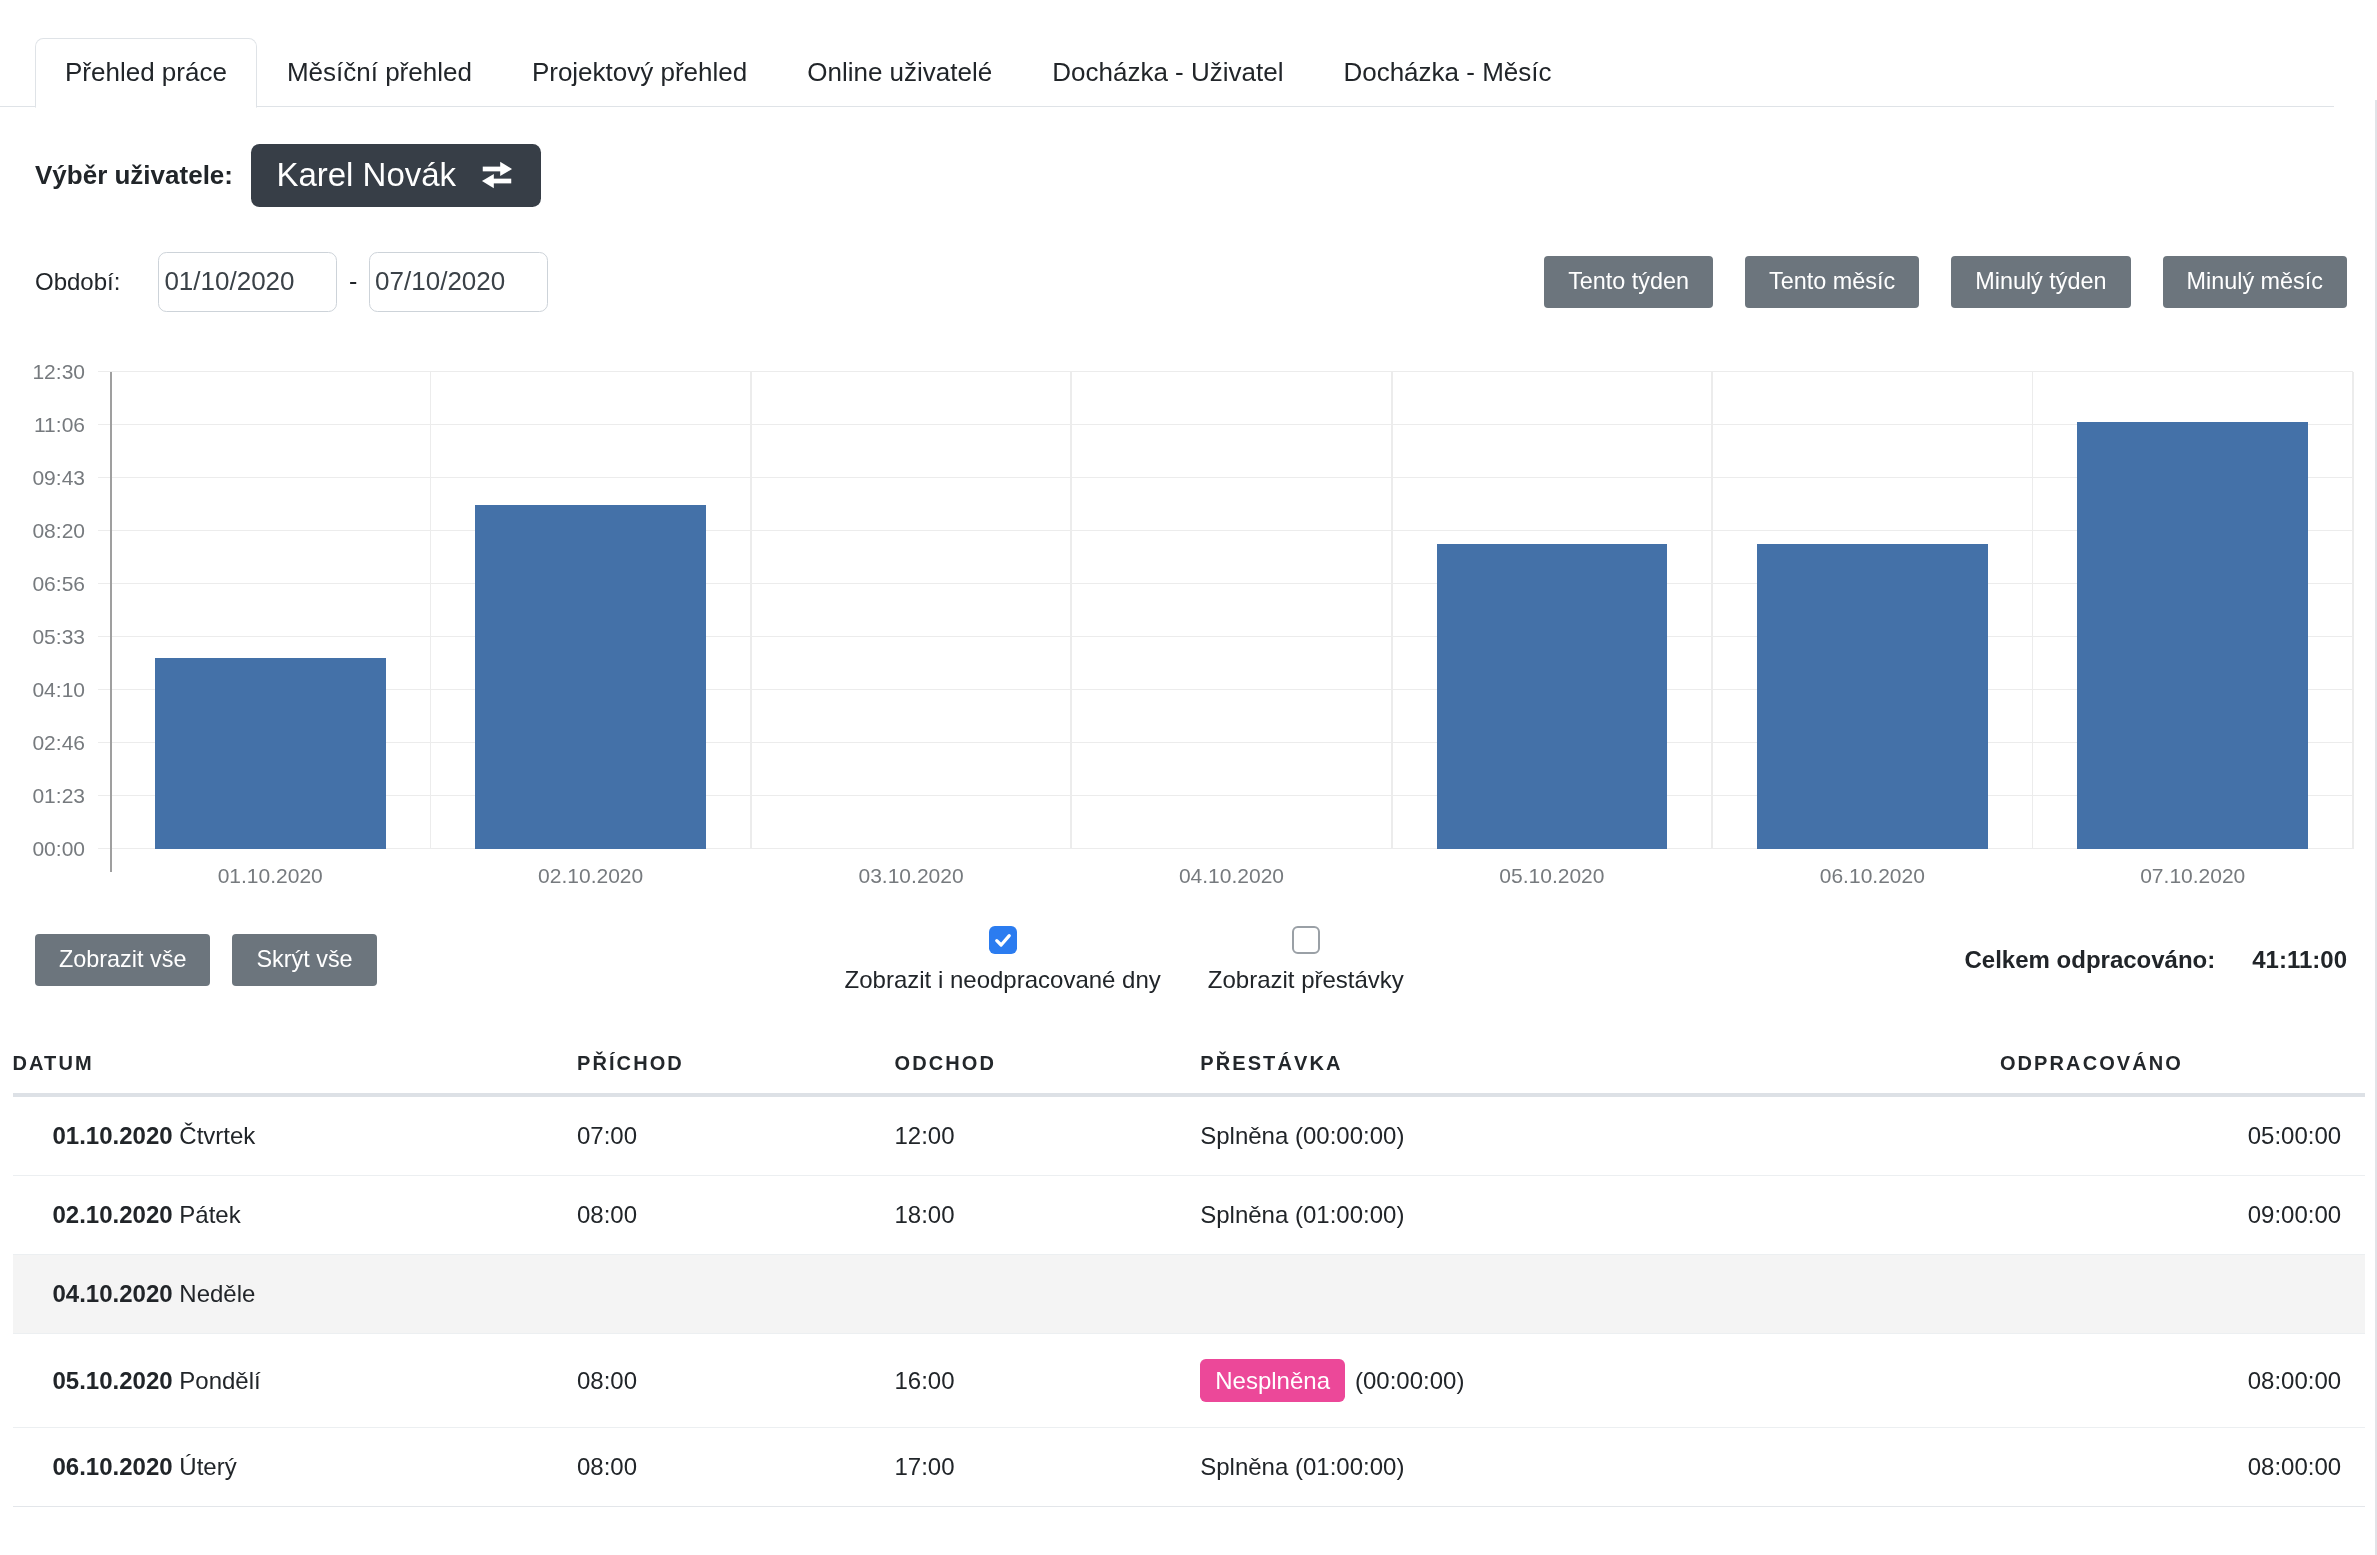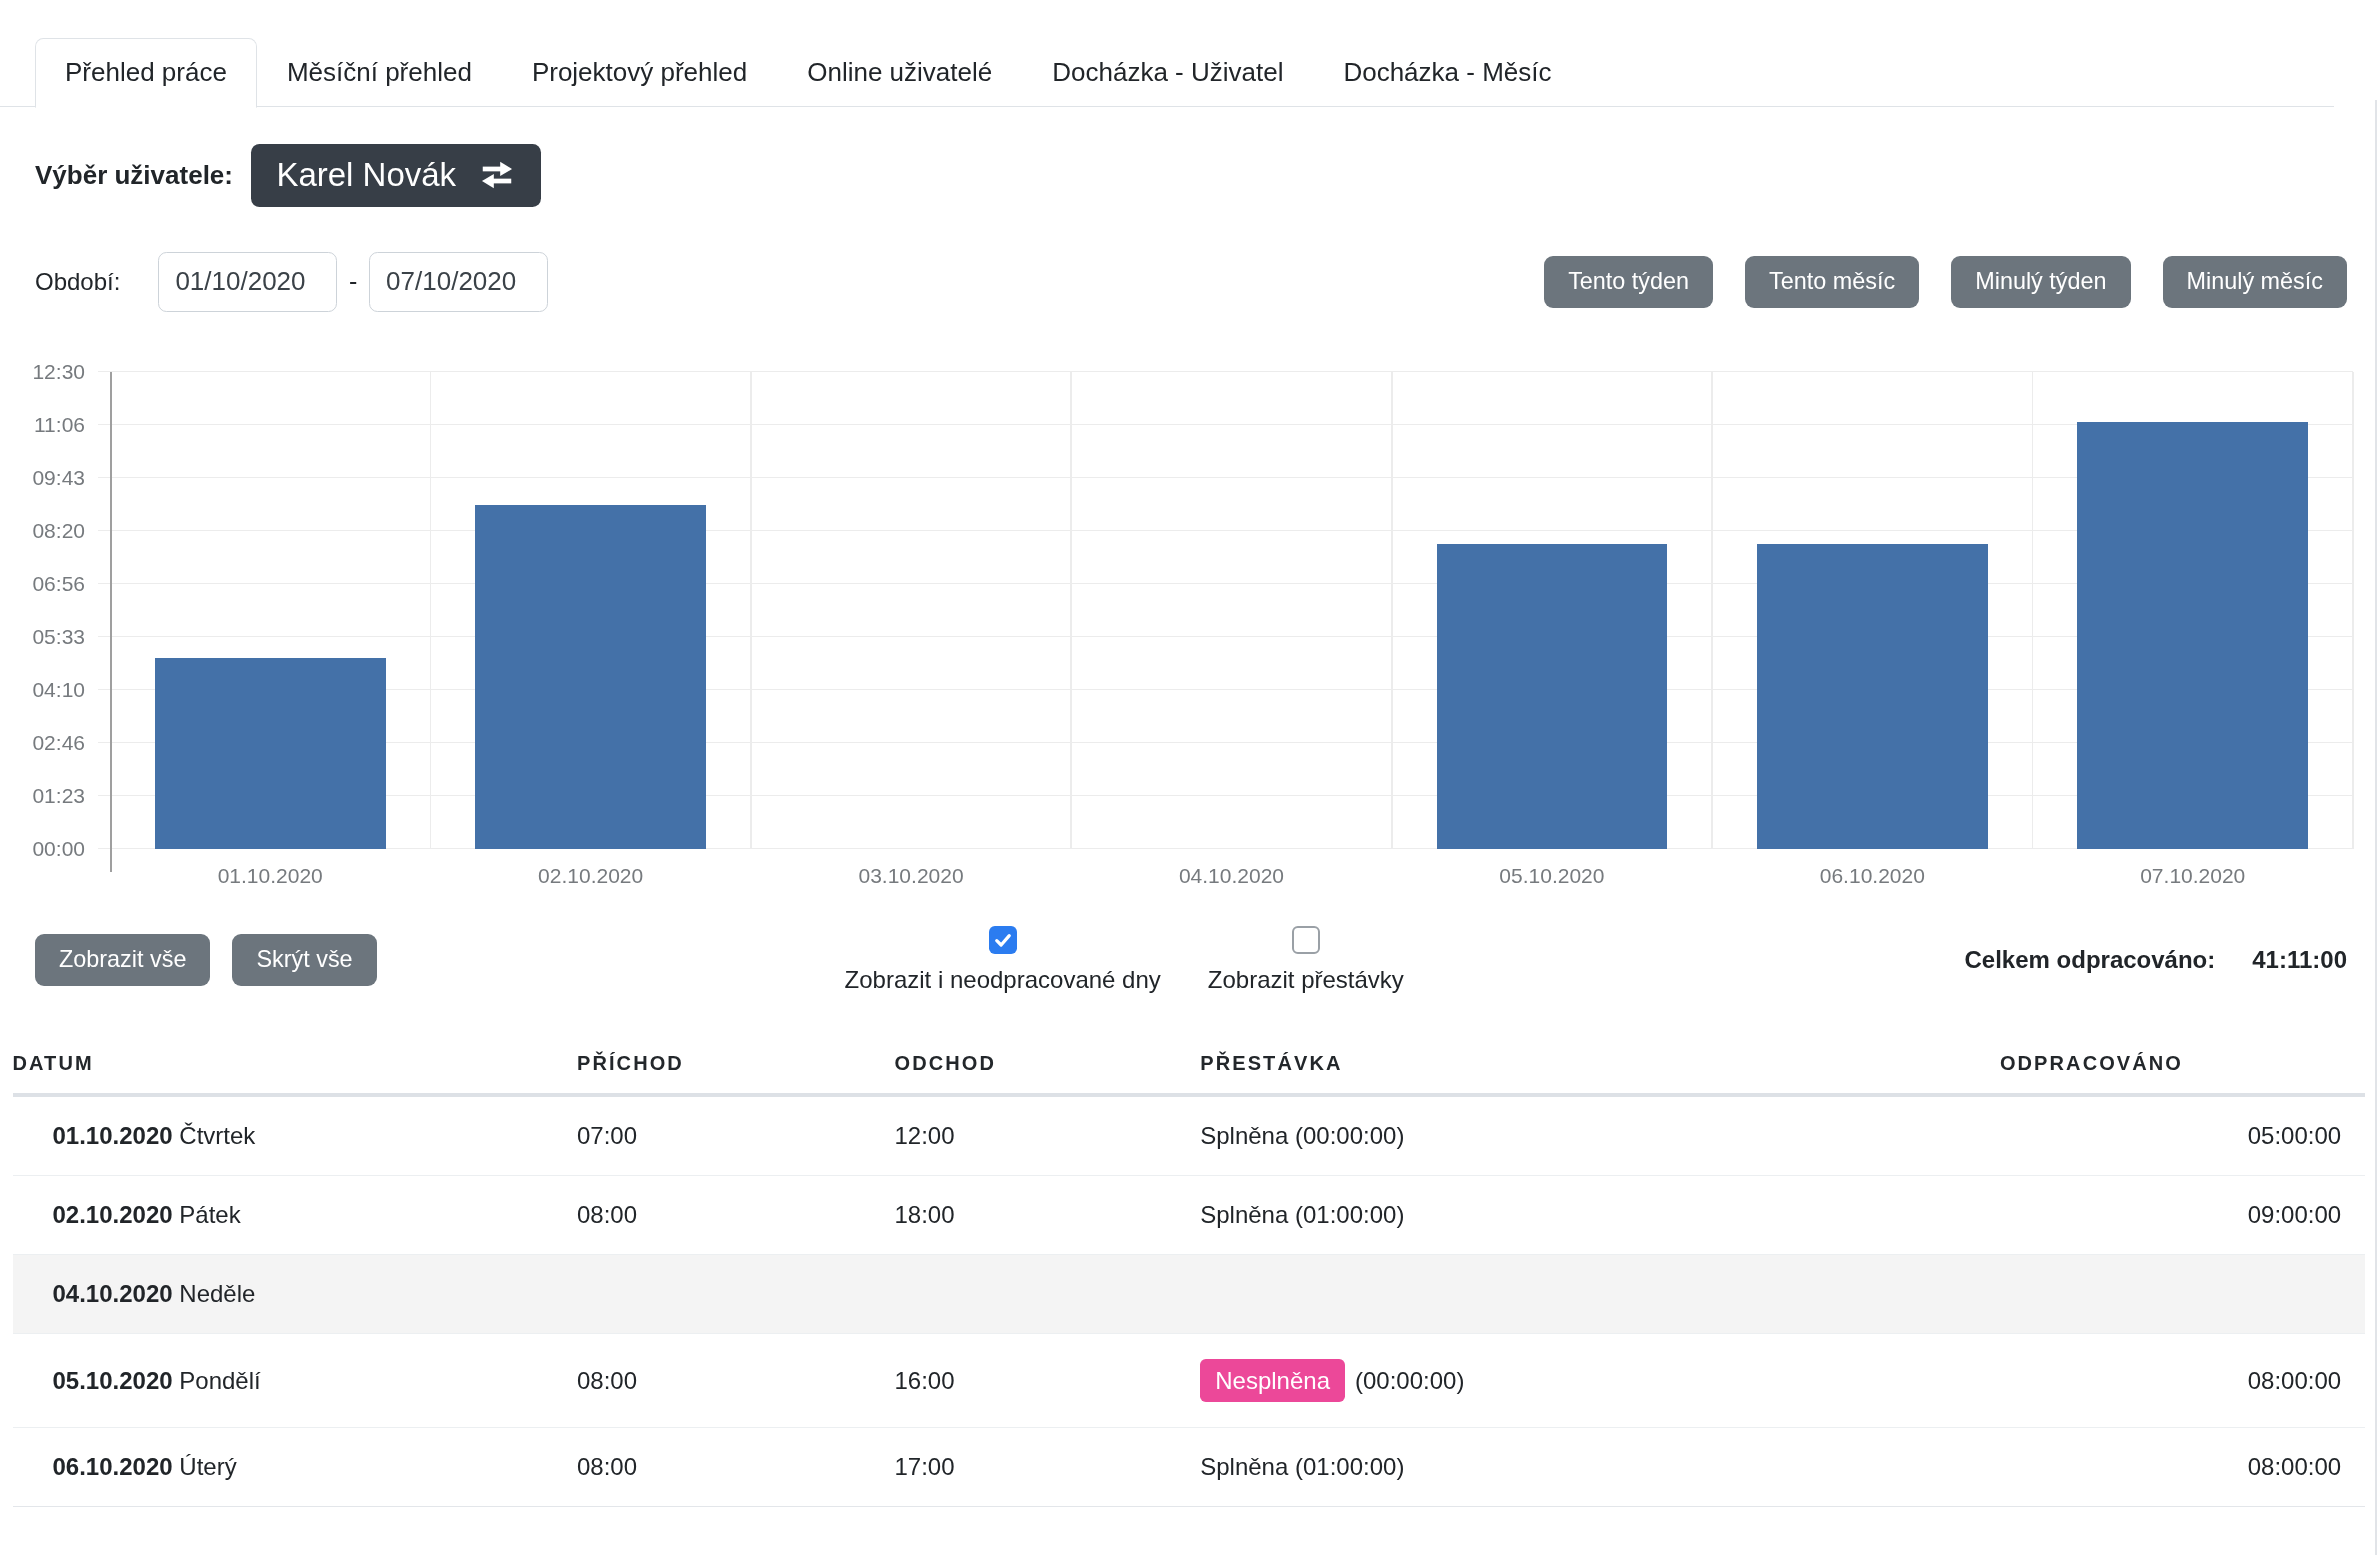--- a/index.html
+++ b/index.html
@@ -25,24 +25,24 @@
   .user-row{ display:flex; align-items:center; margin:37px 0 0 35px; }
   .user-row .lbl{ font-size:26px; font-weight:bold; }
   .btn-dark{ display:inline-flex; align-items:center; gap:22px; margin-left:18.4px;
         background:#373e47; color:#fff; border:none; border-radius:8.4px;
         height:63px; padding:0 25px; font-size:33px; cursor:pointer; font-family:inherit; }
 
   
   .period-row{ display:flex; align-items:center; margin:45px 30px 0 35px; }
   .period-row .lbl{ font-size:24px; margin-right:38px; }
   .date-input{ width:179px; height:60px; border:1.7px solid #cdd3d9; border-radius:8.4px;
-        font-size:26px; color:#3b4248; padding:0 16px; font-family:inherit; outline:none; }
+        font-size:26px; color:#3b4248; padding:0 5px; font-family:inherit; outline:none; }
   .dash{ margin:0 11.7px; font-size:25px; }
   .quick-ranges{ margin-left:auto; display:flex; gap:32px; }
-  .btn-gray{ background:#6c757d; color:#fff; border:none; border-radius:9px;
+  .btn-gray{ background:#6c757d; color:#fff; border:none; border-radius:4px;
         height:52px; padding:0 24px; font-size:23.4px; cursor:pointer; white-space:nowrap;
         font-family:inherit; }
 
   
   .chart-area{ position:relative; margin:60px 24px 0 110px; height:477px; }
   .gridline-y{ position:absolute; left:-11.7px; right:0; height:0; border-top:1.7px solid #ececec; }
   .gridline-x{ position:absolute; top:0; bottom:0; width:1.7px; background:#ececec; }
   .y-axis{ position:absolute; left:0; top:0; bottom:-23.4px; width:1.7px; background:#9f9f9f; }
   .bar{ position:absolute; bottom:0; }
   .ytick{ position:absolute; left:-110px; width:85px; text-align:right;

